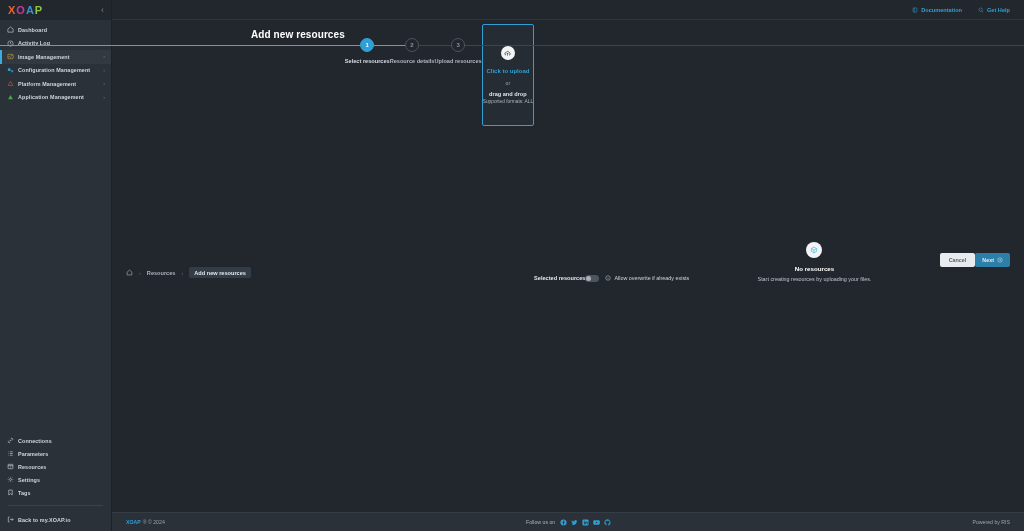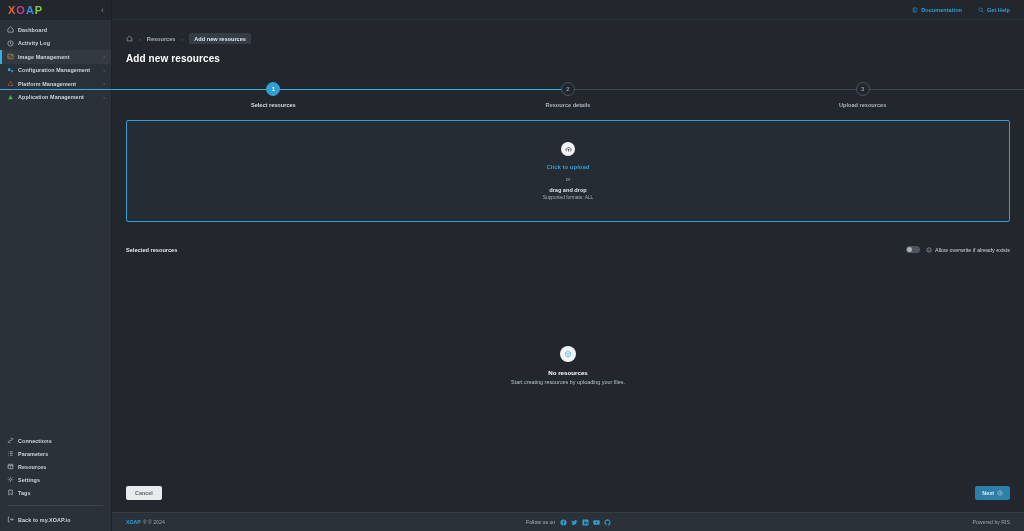--- a/index.html
+++ b/index.html
@@ -79,21 +79,21 @@
   }
   .top-link {
     display: inline-flex; align-items: center; gap: 3px;
     color: #2f9fd4; font-size: 5.6px; font-weight: 600; cursor: pointer;
   }
   .top-link svg { width: 6px; height: 6px; display: block; }
 
   .content {
     flex: 1 1 auto;
     padding: 0 14px;
-    display: flex; flex-direction: column;
+    display: flex; flex-direction: row;
     position: relative;
     min-height: 0;
     justify-content: center;
   }
 
   .breadcrumb {
     display: flex; align-items: center; gap: 6px;
     margin-top: 13px;
   }
   .breadcrumb svg { width: 7px; height: 7px; display: block; }

